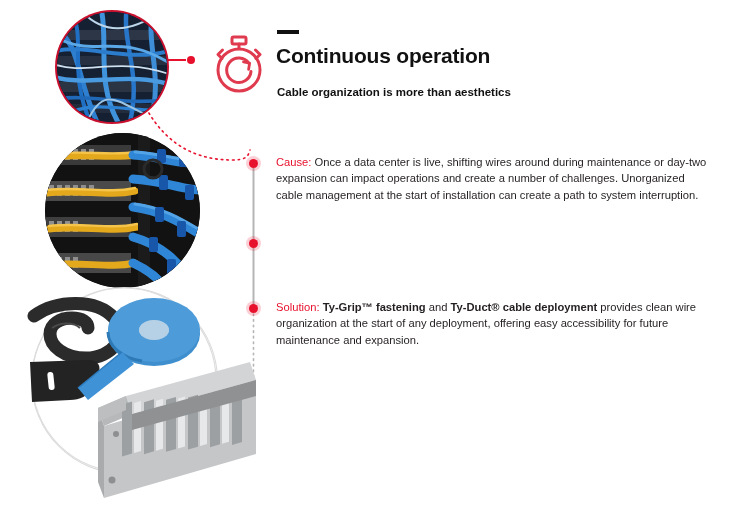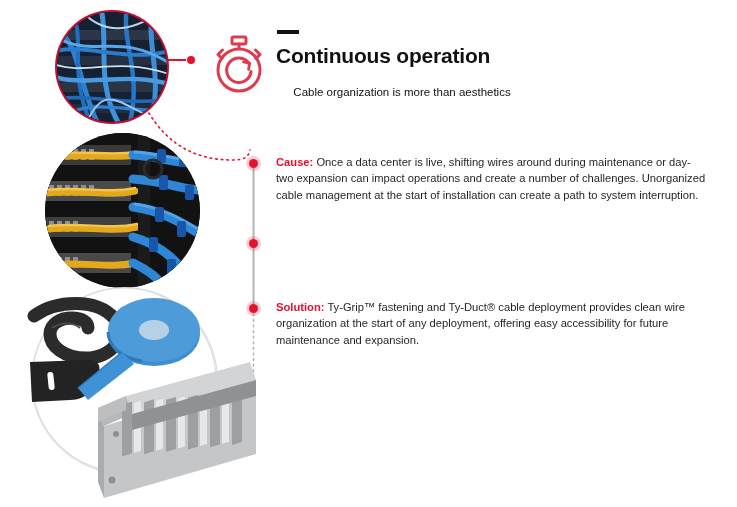--- a/index.html
+++ b/index.html
@@ -28,29 +28,29 @@
   #circle-rack{left:45px;top:133px;width:155px;height:155px;background:#141414;}
   
   #circle-products{left:32px;top:288px;width:185px;height:185px;
      background:#ffffff;box-shadow:0 0 0 1px #d9d9d9;overflow:visible;}
 
   
   .head-rule{position:absolute;left:277px;top:30px;width:22px;height:4px;background:#111;}
   .page-title{position:absolute;left:276px;top:44px;font-size:21px;font-weight:bold;
      letter-spacing:-0.2px;color:#111;white-space:nowrap;}
   .subtitle{position:absolute;left:277px;top:84px;width:250px;font-size:11.5px;
-     font-weight:normal;line-height:16px;color:#111;text-align:center;}
+     font-weight:bold;line-height:16px;color:#111;}
 
   
   .para{position:absolute;left:276px;width:432px;font-size:11.2px;line-height:16.3px;color:#231f20;}
   #para-cause{top:154px;}
   #para-impact{top:234px;}
   #para-solution{top:299px;}
-  .lead{color:#e8112d;font-weight:bold;}
-  .para b{font-weight:normal;color:#231f20;}
+  .lead{color:#e8112d;font-weight:normal;}
+  .para b{font-weight:bold;color:#231f20;}
 
   
   .dot{position:absolute;width:9px;height:9px;border-radius:50%;background:#e8112d;
        box-shadow:0 0 0 3px rgba(232,17,45,0.20);}
   #dot-1{left:249px;top:159px;}
   #dot-2{left:249px;top:239px;}
   #dot-3{left:249px;top:304px;}
 
   
   .icon-stopwatch{position:absolute;left:208px;top:33px;width:62px;height:62px;}

